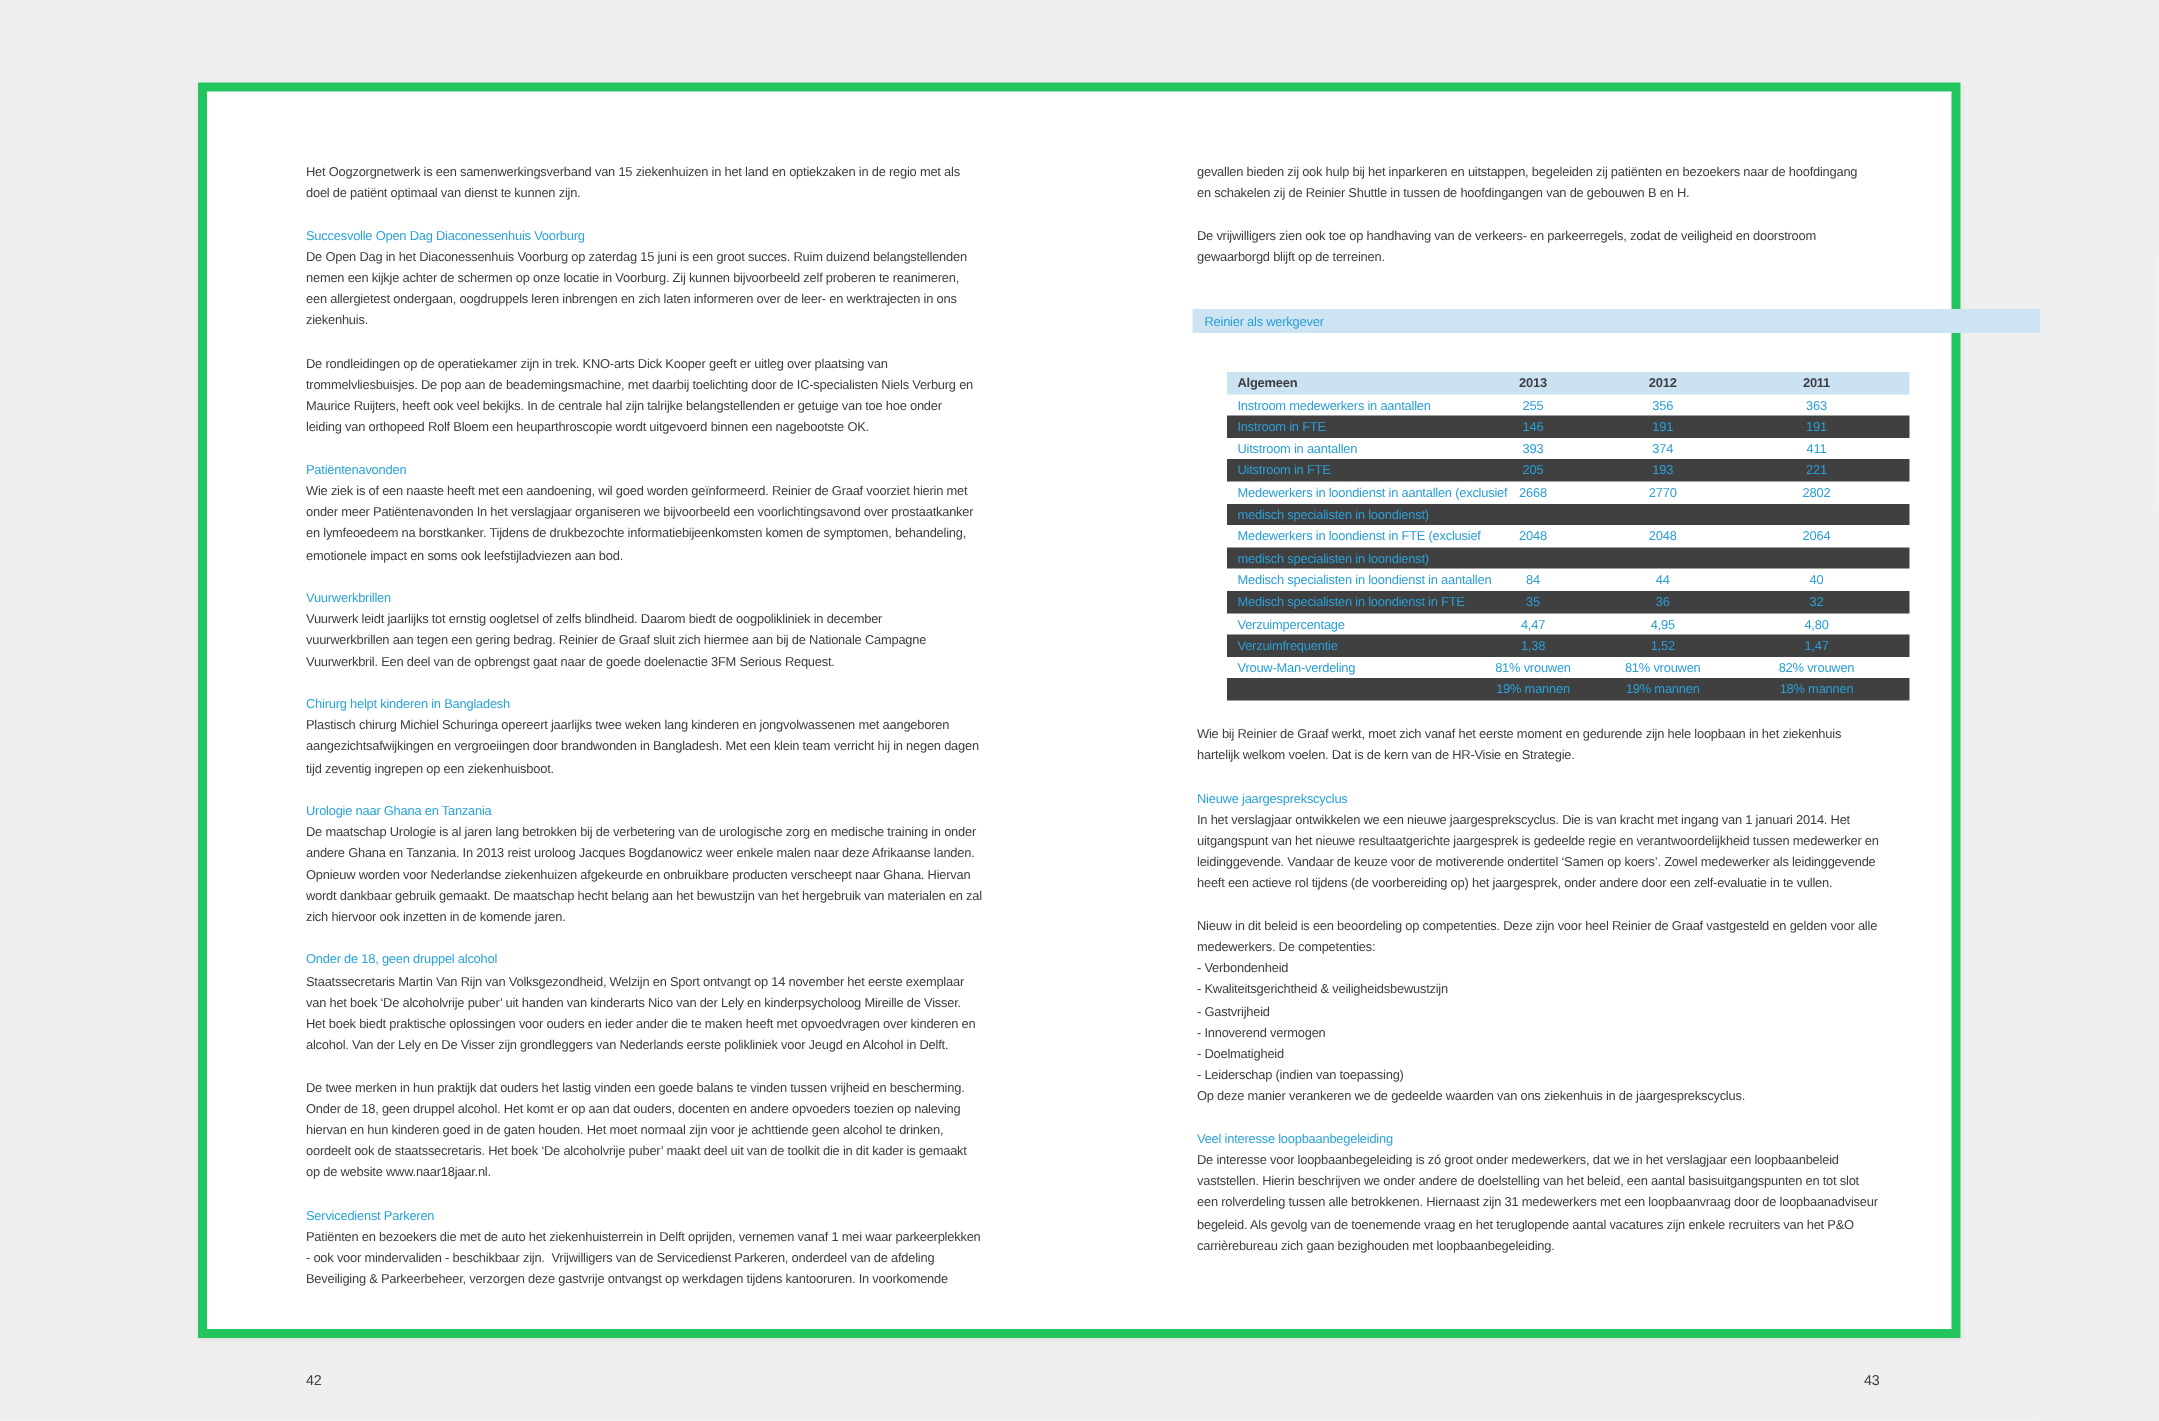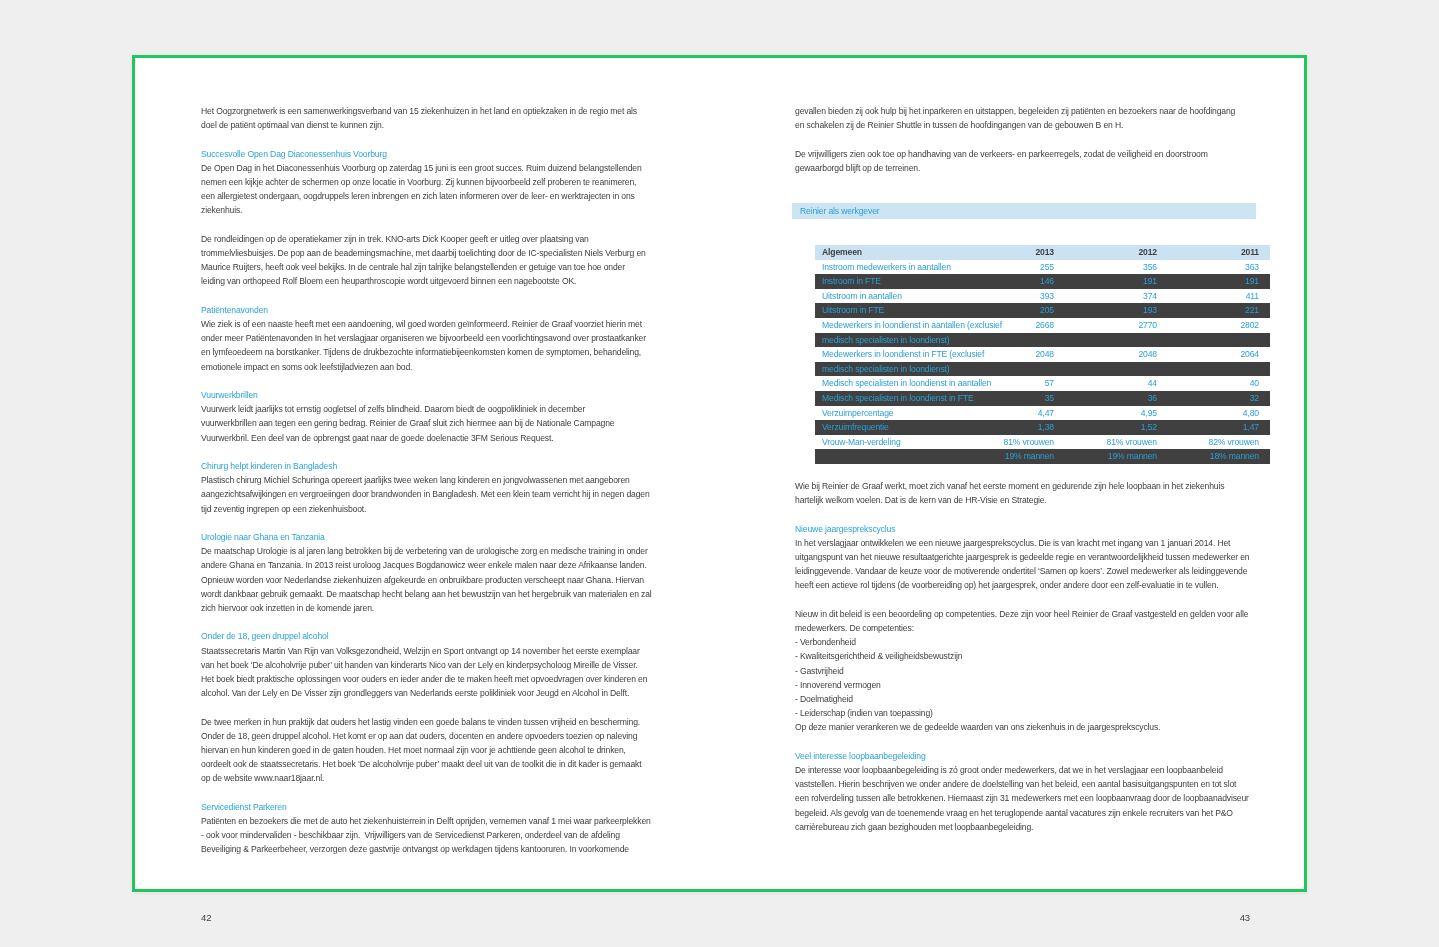--- a/index.html
+++ b/index.html
@@ -7,63 +7,63 @@
     width: 1439px; height: 947px;
     background: #eeefee;
     font-family: "Liberation Sans", sans-serif;
     overflow: hidden;
   }
   .spread {
     position: absolute;
     left: 132px; top: 55px;
     width: 1175px; height: 837px;
     background: #ffffff;
-    border: 3px solid #22c55e;
+    border: 6px solid #22c55e;
     box-sizing: border-box;
     box-shadow: 0 1px 4px rgba(0,0,0,0.07);
   }
   .col {
     position: absolute;
     top: 46px;
     width: 462px;
     color: #3e3e40;
     font-size: 8.6px;
     letter-spacing: -0.15px;
     line-height: 14.2px;
   }
   .col-left  { left: 66px; }
   .col-right { left: 660px; }
   .p, .h { white-space: pre; margin: 0; }
   .h { color: #2ba3d9; }
   .mt { margin-top: 14.2px; }
   .band {
     margin-top: 28px;
     margin-left: -3px;
-    width: 464px;
+    width: 565px;
     height: 16px;
     line-height: 16px;
     background: #cde4f3;
     color: #2b9fd6;
     padding-left: 8px;
     box-sizing: border-box;
     white-space: pre;
   }
   .table { margin-top: 26px; width: 455px; margin-left: 20px; }
   .trow {
     display: flex;
     height: 14.6px;
     line-height: 14.6px;
     padding: 0 11px 0 7px;
     box-sizing: border-box;
     color: #2b9fd6;
   }
   .trow.shaded { background: #404040; }
   .trow.thead  { background: #cbe2f2; color: #3e3e40; font-weight: bold; }
   .tlabel { flex: 1 1 auto; min-width: 0; white-space: nowrap; }
-  .tv  { flex: 0 0 70px;  text-align: right; white-space: nowrap; }
+  .tv  { flex: 0 0 70px;  text-align: center; white-space: nowrap; }
   .tv2 { flex-basis: 103px; }
   .tv3 { flex-basis: 102px; }
   .page-num {
     position: absolute;
     top: 854px;
     font-size: 9.5px;
     color: #3e3e40;
     letter-spacing: -0.1px;
   }
   .page-num-left  { left: 66px; }
@@ -180,21 +180,21 @@
             <span class="tv tv3">2064</span>
           </div>
           <div class="trow shaded">
             <span class="tlabel">medisch specialisten in loondienst)</span>
             <span class="tv"></span>
             <span class="tv tv2"></span>
             <span class="tv tv3"></span>
           </div>
           <div class="trow">
             <span class="tlabel">Medisch specialisten in loondienst in aantallen</span>
-            <span class="tv">57</span>
+            <span class="tv">84</span>
             <span class="tv tv2">44</span>
             <span class="tv tv3">40</span>
           </div>
           <div class="trow shaded">
             <span class="tlabel">Medisch specialisten in loondienst in FTE</span>
             <span class="tv">35</span>
             <span class="tv tv2">36</span>
             <span class="tv tv3">32</span>
           </div>
           <div class="trow">

